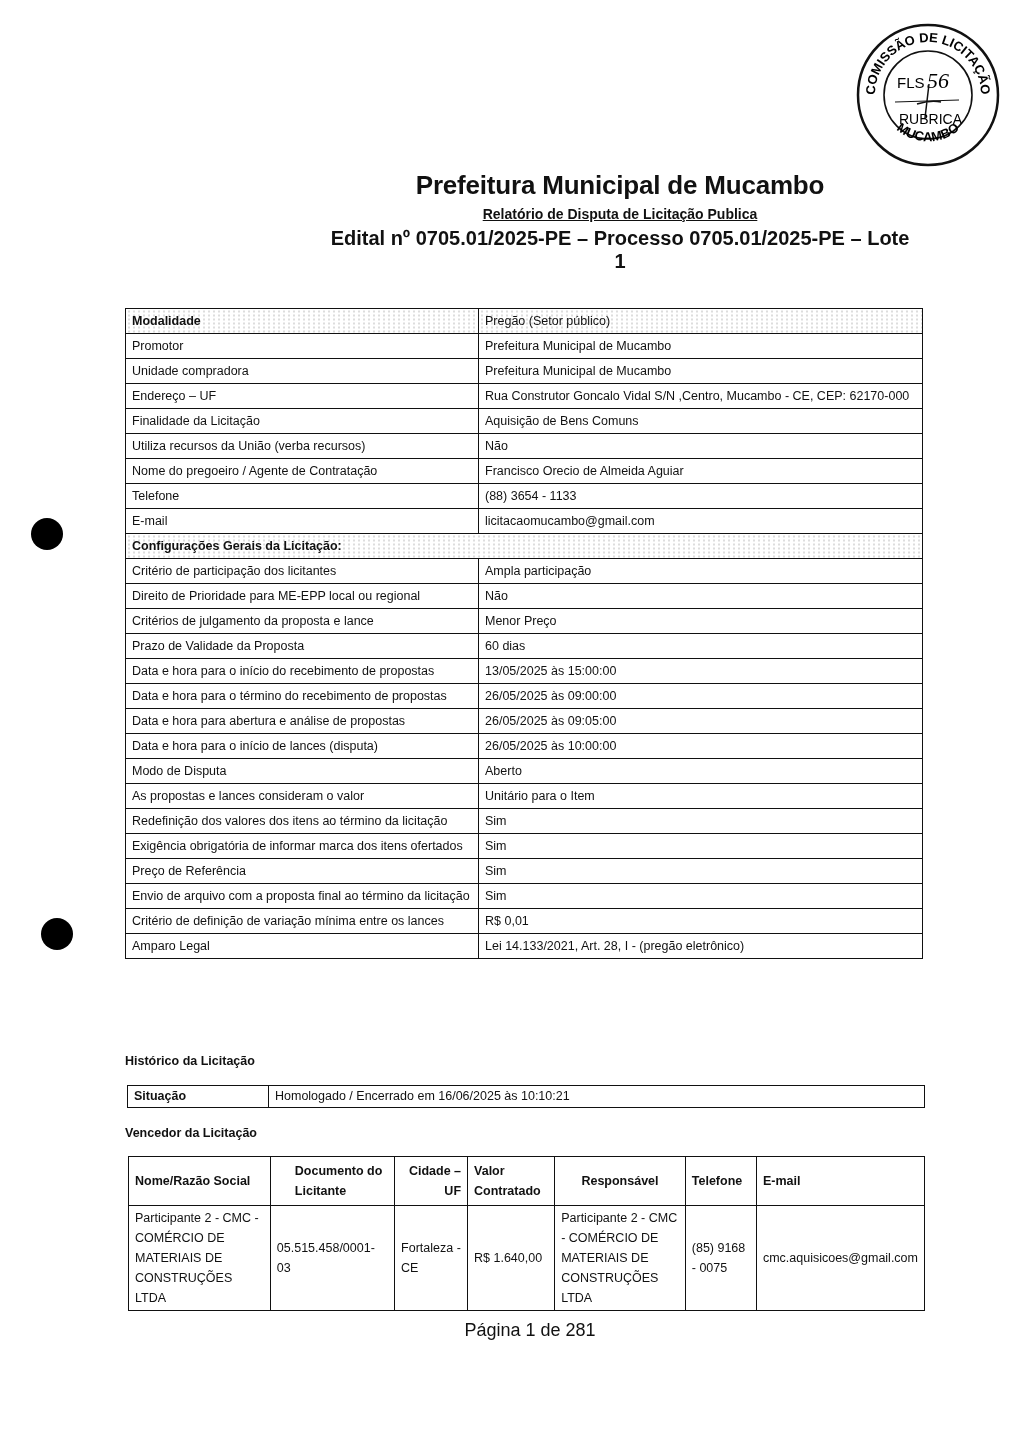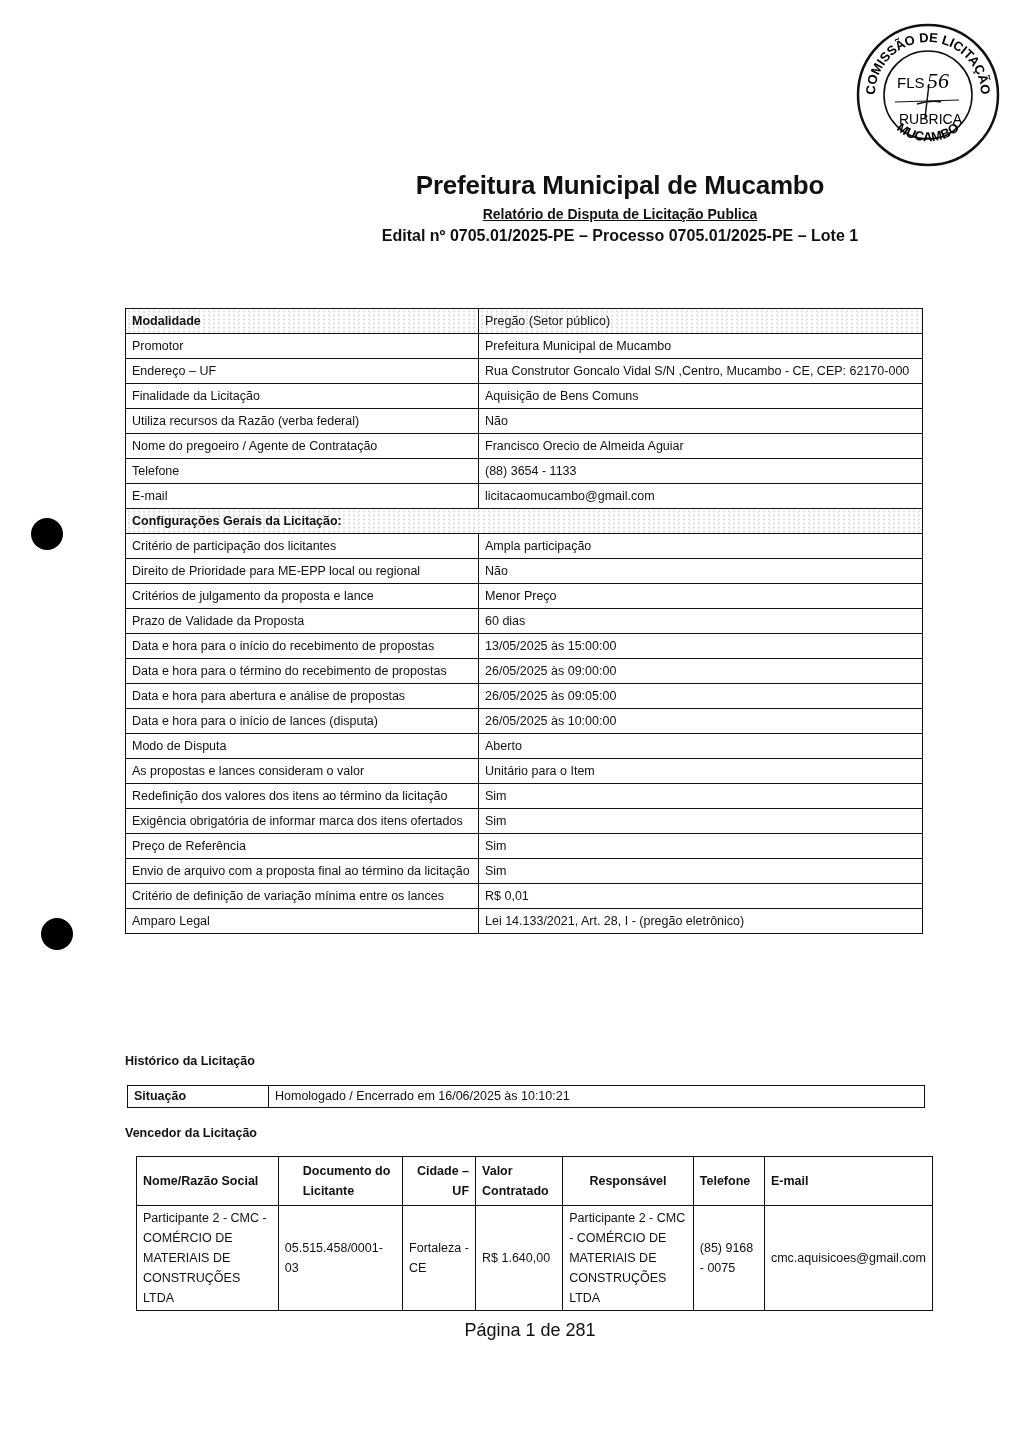--- a/index.html
+++ b/index.html
@@ -3,35 +3,35 @@
 <meta charset="utf-8">
 <style>
   html, body { margin: 0; padding: 0; background: #ffffff; }
   body { width: 1036px; height: 1456px; position: relative; overflow: hidden;
          font-family: "Liberation Sans", sans-serif; color: #111; }
   .punch { position: absolute; width: 32px; height: 32px; border-radius: 50%; background: #000; }
   .stamp { position: absolute; left: 855px; top: 22px; width: 146px; height: 146px; }
   .head { position: absolute; left: 330px; width: 580px; text-align: center; }
   .title { top: 170px; font-size: 26px; font-weight: bold; letter-spacing: -0.2px; }
   .subtitle { top: 206px; font-size: 14px; font-weight: bold; text-decoration: underline; }
-  .edital { top: 227px; font-size: 16px; font-weight: bold; }
+  .edital { top: 227px; font-size: 20px; font-weight: bold; }
   table { border-collapse: collapse; position: absolute; font-size: 12.5px; }
   td, th { border: 1.6px solid #111; padding: 2px 6px; text-align: left; vertical-align: middle; }
   .main { left: 125px; top: 308px; width: 798px; }
   .main td { height: 20px; line-height: 20px; }
   .main td.k { width: 340px; }
   .main tr.sec td { font-weight: bold;
      background-image: radial-gradient(#bbb 0.7px, transparent 0.9px);
      background-size: 5px 4px; }
   .main tr.sec td.v { font-weight: normal; }
   .sech { position: absolute; left: 125px; width: 800px; font-size: 12.5px; font-weight: bold; }
   .sit { left: 127px; top: 1085px; width: 798px; }
   .sit td { height: 17px; line-height: 17px; }
   .sit td.k { width: 128px; font-weight: bold; margin-left: 32px; }
-  .win { left: 136px; top: 1156px; width: 797px; }
+  .win { left: 128px; top: 1156px; width: 797px; }
   .win th { font-weight: bold; height: 44px; line-height: 20px; vertical-align: middle; }
   .win td { line-height: 20px; height: 88px; }
   .pager { position: absolute; left: 330px; width: 400px; top: 1320px; text-align: center; font-size: 18px; }
 </style>
 </head>
 <body>
 
 <div class="punch" style="left:31px; top:518px;"></div>
 <div class="punch" style="left:41px; top:918px;"></div>
 
@@ -63,29 +63,33 @@
   <tbody id="mainBody">
     <tr class="sec">
       <td class="k">Modalidade</td>
       <td class="v">Pregão (Setor público)</td>
     </tr>
   <tr>
         <td class="k">Promotor</td>
         <td class="v">Prefeitura Municipal de Mucambo</td>
       </tr>
       <tr>
+        <td class="k">Unidade compradora</td>
+        <td class="v">Prefeitura Municipal de Mucambo</td>
+      </tr>
+      <tr>
         <td class="k">Endereço – UF</td>
         <td class="v">Rua Construtor Goncalo Vidal S/N ,Centro, Mucambo - CE, CEP: 62170-000</td>
       </tr>
       <tr>
         <td class="k">Finalidade da Licitação</td>
         <td class="v">Aquisição de Bens Comuns</td>
       </tr>
       <tr>
-        <td class="k">Utiliza recursos da Razão (verba federal)</td>
+        <td class="k">Utiliza recursos da União (verba recursos)</td>
         <td class="v">Não</td>
       </tr>
       <tr>
         <td class="k">Nome do pregoeiro / Agente de Contratação</td>
         <td class="v">Francisco Orecio de Almeida Aguiar</td>
       </tr>
       <tr>
         <td class="k">Telefone</td>
         <td class="v">(88) 3654 - 1133</td>
       </tr>

